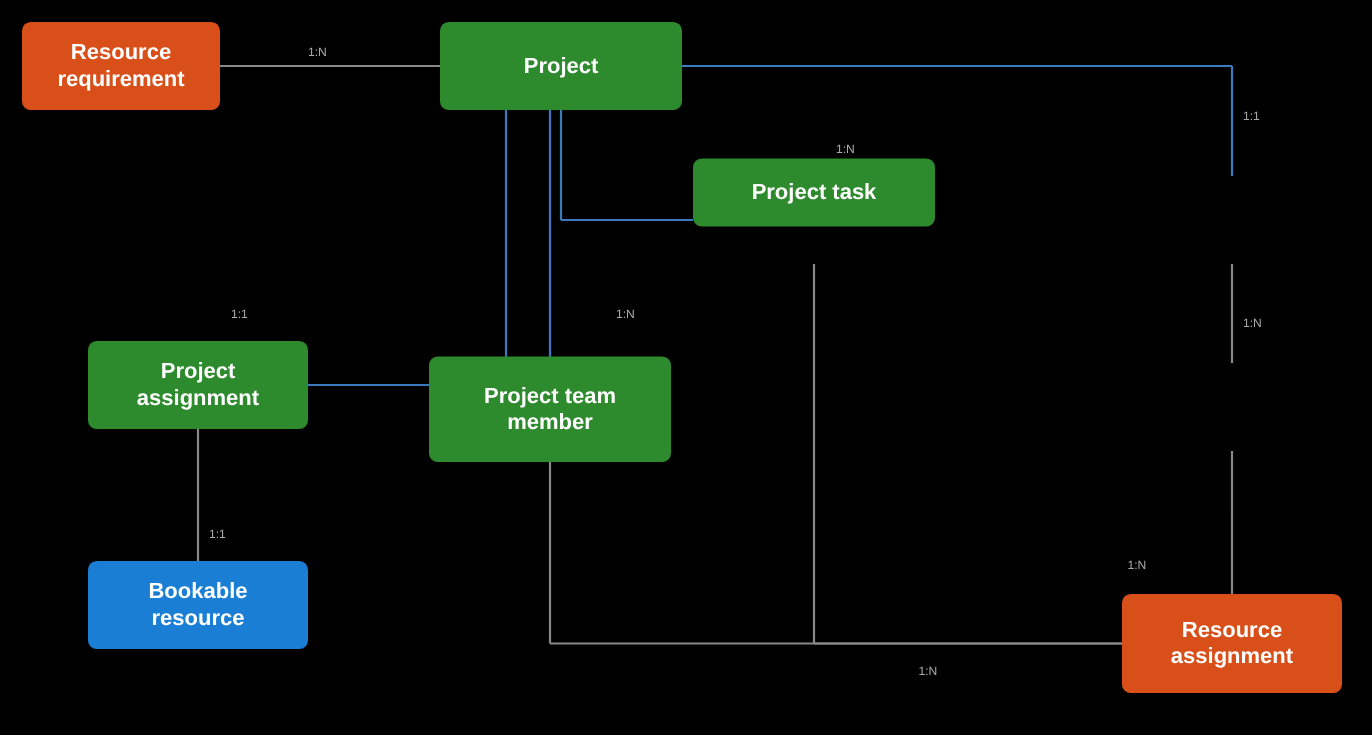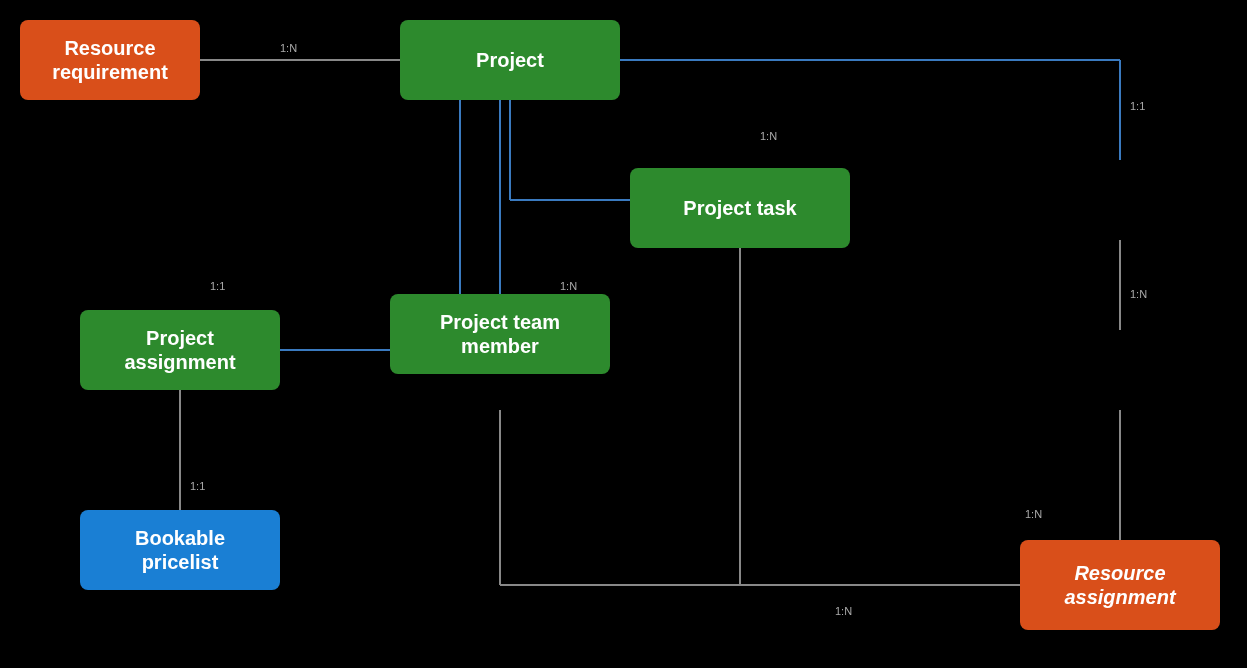--- a/index.html
+++ b/index.html
@@ -83,39 +83,39 @@
 
   <div class="node node-orange" style="left:20px; top:20px; width:180px; height:80px;">
     <span>Resource
 requirement</span>
   </div>
 
   <div class="node node-green" style="left:400px; top:20px; width:220px; height:80px;">
     <span>Project</span>
   </div>
 
-  <div class="node node-green" style="left:630px; top:168px; width:220px; height:80px;">
+  <div class="node node-green" style="left:630px; top:144px; width:220px; height:62px;">
     <span>Project task</span>
   </div>
 
 
   <div class="node node-green" style="left:80px; top:310px; width:200px; height:80px;">
     <span>Project assignment</span>
   </div>
 
-  <div class="node node-green" style="left:390px; top:294px; width:220px; height:80px;">
+  <div class="node node-green" style="left:390px; top:324px; width:220px; height:96px;">
     <span>Project team member</span>
   </div>
 
 
   <div class="node node-blue" style="left:80px; top:510px; width:200px; height:80px;">
-    <span>Bookable pricelist</span>
+    <span>Bookable resource</span>
   </div>
 
-  <div class="node node-orange" style="left:1020px; top:540px; width:200px; height:90px;font-style:italic;">
+  <div class="node node-orange" style="left:1020px; top:540px; width:200px; height:90px;">
     <span>Resource assignment</span>
   </div>
 
   <div class="rel-label" style="left:280px; top:42px;">1:N</div>
   <div class="rel-label" style="left:760px; top:130px;">1:N</div>
   <div class="rel-label" style="left:1130px; top:100px;">1:1</div>
   <div class="rel-label" style="left:210px; top:280px;">1:1</div>
   <div class="rel-label" style="left:560px; top:280px;">1:N</div>
   <div class="rel-label" style="left:1130px; top:288px;">1:N</div>
   <div class="rel-label" style="left:190px; top:480px;">1:1</div>

